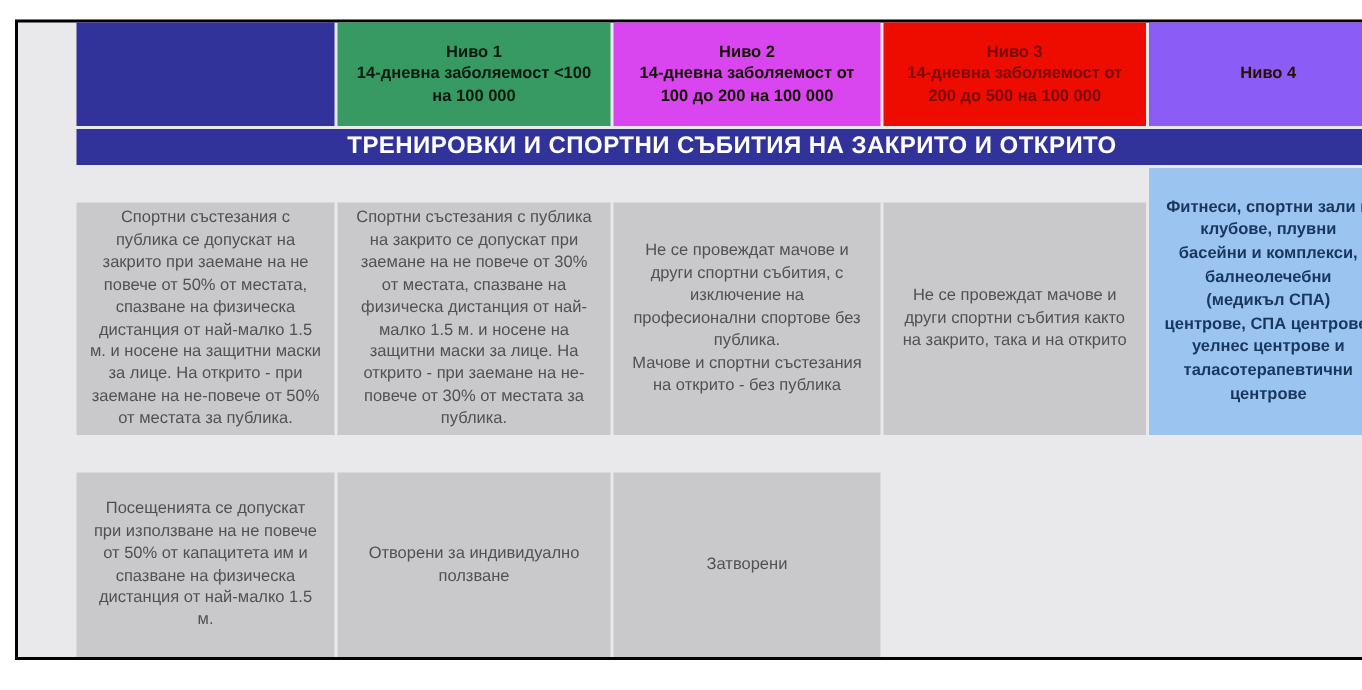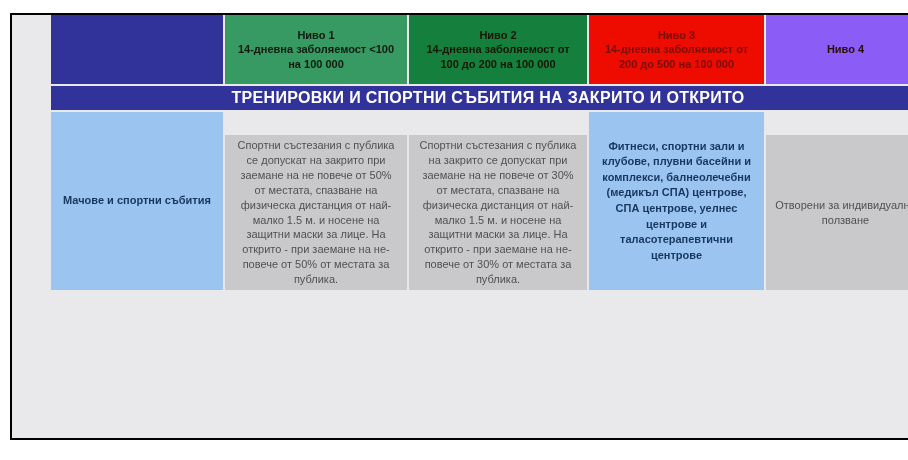--- a/index.html
+++ b/index.html
@@ -22,21 +22,21 @@
     display:flex; flex-direction:column;
     align-items:center; justify-content:center;
     text-align:center;
   }
   .corner { background:#32339a; }
 
   .lvl { font-weight:bold; font-size:11px; line-height:1.3; padding:2px 10px; }
   .lvl .lvl-name { display:block; }
   .lvl .lvl-sub  { display:block; }
   .lvl1 { background:#369a62; color:#0e1a10; }
-  .lvl2 { background:#15803d; color:#151505; }
+  .lvl2 { background:#d946ef; color:#151505; }
   .lvl3 { background:#ee0b00; color:#7a0c00; }
   .lvl4 { background:#8b5cf6; color:#2a0f03; }
 
   .banner {
     grid-column:1 / -1;
     background:#32339a; color:#ffffff;
     font-weight:bold; font-size:16px; letter-spacing:0.3px;
   }
 
   .rowhdr {
@@ -76,22 +76,26 @@
         <span class="lvl-name">Ниво 3</span>
         <span class="lvl-sub">14-дневна заболяемост от 200 до 500 на 100 000</span>
       </div>
 
       <div class="cellbase lvl lvl4">
         <span class="lvl-name">Ниво 4</span>
       </div>
 
       <div class="cellbase banner">ТРЕНИРОВКИ И СПОРТНИ СЪБИТИЯ НА ЗАКРИТО И ОТКРИТО</div>
 
-      <div class="cellbase rowhdr">Мачове и спортни събития</div>
       <div class="cellbase cell">Спортни състезания с публика се допускат на закрито при заемане на не повече от 50% от местата, спазване на физическа дистанция от най-малко 1.5 м. и носене на защитни маски за лице. На открито - при заемане на не-повече от 50% от местата за публика.</div>
       <div class="cellbase cell">Спортни състезания с публика на закрито се допускат при заемане на не повече от 30% от местата, спазване на физическа дистанция от най-малко 1.5 м. и носене на защитни маски за лице. На открито - при заемане на не-повече от 30% от местата за публика.</div>
+      <div class="cellbase cell">Не се провеждат мачове и други спортни събития, с изключение на професионални спортове без публика.
+Мачове и спортни състезания на открито - без публика</div>
+      <div class="cellbase cell">Не се провеждат мачове и други спортни събития както на закрито, така и на  открито</div>
 
       <div class="cellbase rowhdr">Фитнеси, спортни зали и клубове, плувни басейни и комплекси, балнеолечебни (медикъл СПА) центрове, СПА центрове, уелнес центрове и таласотерапевтични центрове</div>
+      <div class="cellbase cell">Посещенията  се допускат при използване на не повече от 50% от капацитета им и спазване на физическа дистанция от най-малко 1.5 м.</div>
       <div class="cellbase cell">Отворени за индивидуално ползване</div>
+      <div class="cellbase cell">Затворени</div>
 
     </div>
   </div>
 </div>
 
 </body></html>

